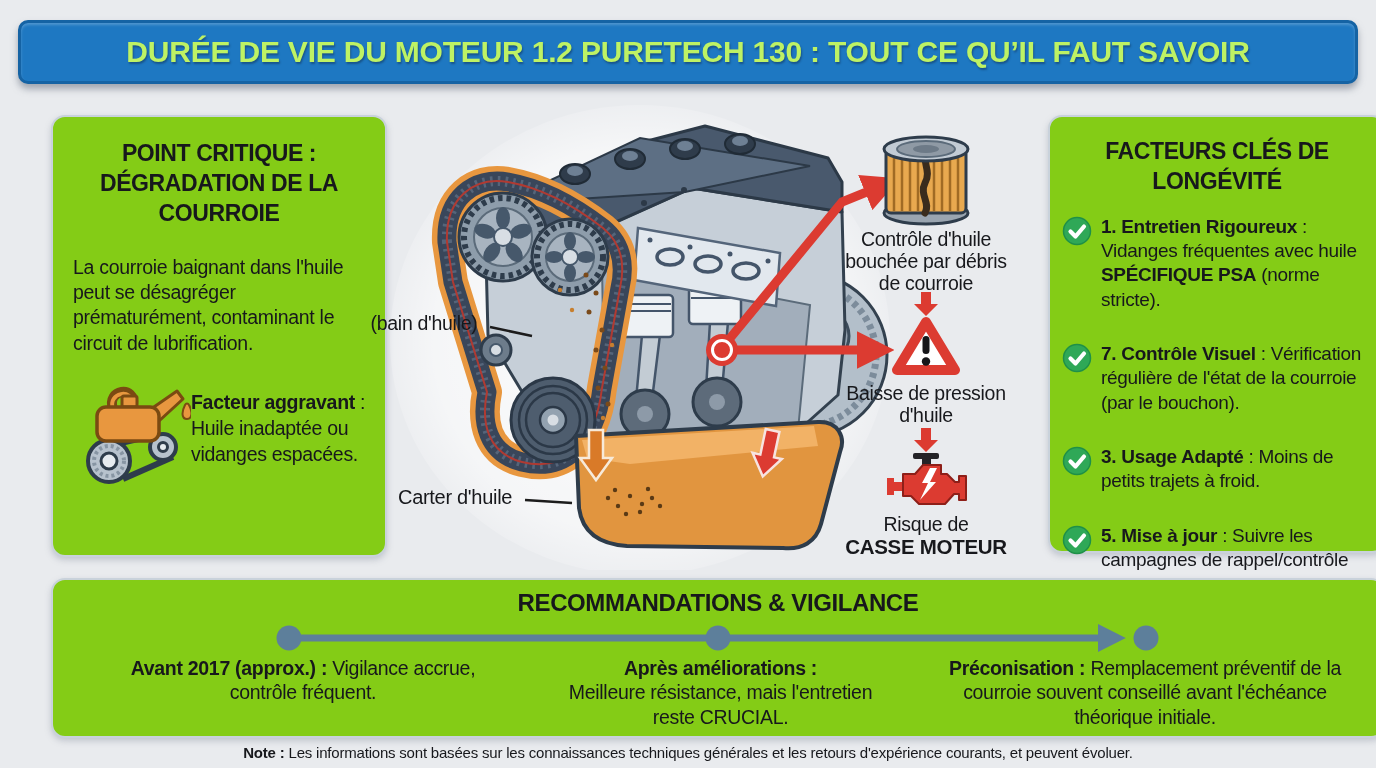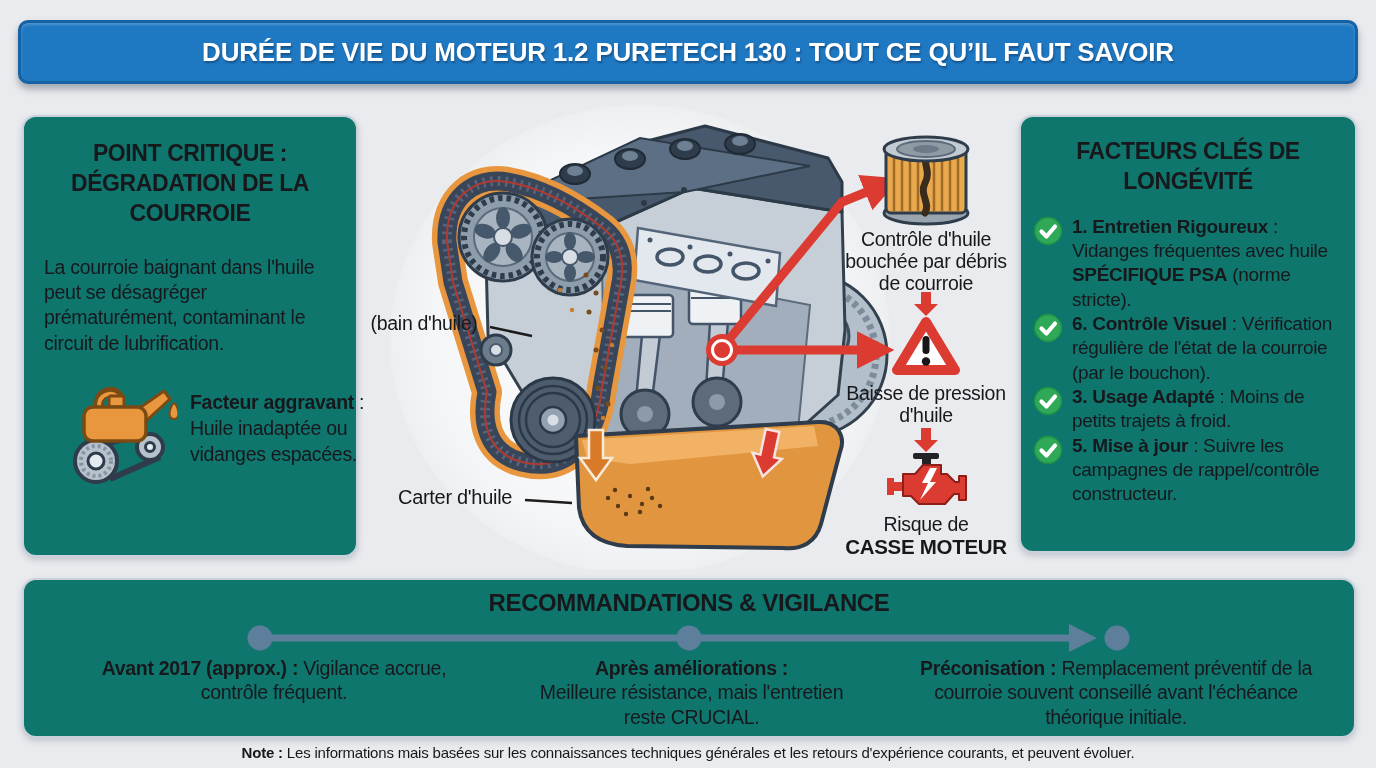--- a/index.html
+++ b/index.html
@@ -11,40 +11,41 @@
   }
   .abs{position:absolute;}
   
   #header{
     left:18px;top:20px;width:1334px;height:58px;
     background:#1e78c2;border:3px solid #1563a4;border-radius:10px;
     box-shadow:0 5px 7px rgba(100,110,125,.55), inset 0 2px 3px rgba(255,255,255,.22);
     display:flex;align-items:center;justify-content:center;
   }
   #header .title{
-    color:#ffffff;font-weight:bold;font-size:26px;letter-spacing:-0.2px;
+    color:#bef264;font-weight:bold;font-size:30px;letter-spacing:-0.2px;
     text-shadow:1px 2px 2px rgba(15,40,70,.45);white-space:nowrap;
   }
   
   .panel{
-    position:absolute;background:#0f766e;border:2px solid #c9d2db;border-radius:14px;
+    position:absolute;background:#84cc16;border:2px solid #c9d2db;border-radius:14px;
     box-shadow:0 3px 6px rgba(120,130,145,.35);
+    margin-left:29px;
   }
   #left-panel{left:22px;top:115px;width:332px;height:438px;}
   #right-panel{left:1019px;top:115px;width:334px;height:434px;}
   #bottom-panel{left:22px;top:578px;width:1330px;height:156px;}
 
   .panel-title{font-weight:bold;text-align:center;font-size:23px;line-height:1.3;letter-spacing:-0.4px;}
   #left-panel .panel-title{margin:22px 16px 0;}
   #right-panel .panel-title{margin:20px 12px 0;}
   .lp-body{margin:26px 20px 0;font-size:19.5px;line-height:1.3;}
-  .lp-row{position:absolute;left:36px;top:256px;display:flex;gap:12px;align-items:center;}
+  .lp-row{position:absolute;left:20px;top:256px;display:flex;gap:0;align-items:center;}
   .lp-agg{width:196px;font-size:19.5px;line-height:1.32;}
   b,.bold{font-weight:bold;}
-  .rp-items{margin:18px 12px 0 12px;display:flex;flex-direction:column;gap:0;align-items:center;}
+  .rp-items{margin:18px 12px 0 12px;display:flex;flex-direction:column;gap:30px;align-items:center;}
   .rp-item{display:flex;gap:9px;align-items:flex-start;font-size:19px;line-height:1.28;}
   .rp-item .check{flex:none;margin-top:1px;}
   
   .diag-label{position:absolute;font-size:19.5px;line-height:1.16;}
   #belt-label{left:360px;top:312px;width:128px;text-align:center;font-weight:bold;}
   #belt-label .note{display:block;font-weight:normal;white-space:nowrap;}
   #carter-label{left:398px;top:486px;width:130px;font-size:20px;}
   .cap{position:absolute;text-align:center;font-size:19.5px;line-height:1.12;}
   #filter-caption{left:833px;top:229px;width:186px;}
   #pressure-caption{left:841px;top:383px;width:170px;}
@@ -309,21 +310,21 @@
         <circle cx="15" cy="15" r="13.5" fill="#2fa857" stroke="#1f9048" stroke-width="1.5"></circle>
         <path d="M8.5,15.5 L13.5,20.5 L22,10.5" fill="none" stroke="#fff" stroke-width="4.2" stroke-linecap="round" stroke-linejoin="round"></path>
       </svg>
       <div><span class="bold">1. Entretien Rigoureux</span><span> : Vidanges fréquentes avec huile </span><span class="bold">SPÉCIFIQUE PSA</span><span> (norme stricte).</span></div>
     </div>
     <div class="rp-item">
       <svg class="check" width="30" height="30" viewBox="0 0 30 30">
         <circle cx="15" cy="15" r="13.5" fill="#2fa857" stroke="#1f9048" stroke-width="1.5"></circle>
         <path d="M8.5,15.5 L13.5,20.5 L22,10.5" fill="none" stroke="#fff" stroke-width="4.2" stroke-linecap="round" stroke-linejoin="round"></path>
       </svg>
-      <div><span class="bold">6. Contrôle Visuel</span><span> : Vérification régulière de l'état de la courroie (par le bouchon).</span></div>
+      <div><span class="bold">7. Contrôle Visuel</span><span> : Vérification régulière de l'état de la courroie (par le bouchon).</span></div>
     </div>
     <div class="rp-item">
       <svg class="check" width="30" height="30" viewBox="0 0 30 30">
         <circle cx="15" cy="15" r="13.5" fill="#2fa857" stroke="#1f9048" stroke-width="1.5"></circle>
         <path d="M8.5,15.5 L13.5,20.5 L22,10.5" fill="none" stroke="#fff" stroke-width="4.2" stroke-linecap="round" stroke-linejoin="round"></path>
       </svg>
       <div><span class="bold">3. Usage Adapté</span><span> : Moins de petits trajets à froid.</span></div>
     </div>
     <div class="rp-item">
       <svg class="check" width="30" height="30" viewBox="0 0 30 30">
@@ -353,14 +354,14 @@
   </div>
   <div id="m2" class="milestone">
     <span class="bold">Après améliorations :</span><span> Meilleure résistance, mais l'entretien reste CRUCIAL.</span>
   </div>
   <div id="m3" class="milestone">
     <span class="bold">Préconisation :</span><span> Remplacement préventif de la courroie souvent conseillé avant l'échéance théorique initiale.</span>
   </div>
 </div>
 
 <div id="footer" class="abs">
-  <span class="bold">Note :</span><span> Les informations mais basées sur les connaissances techniques générales et les retours d'expérience courants, et peuvent évoluer.</span>
+  <span class="bold">Note :</span><span> Les informations sont basées sur les connaissances techniques générales et les retours d'expérience courants, et peuvent évoluer.</span>
 </div>
 
 </body></html>

